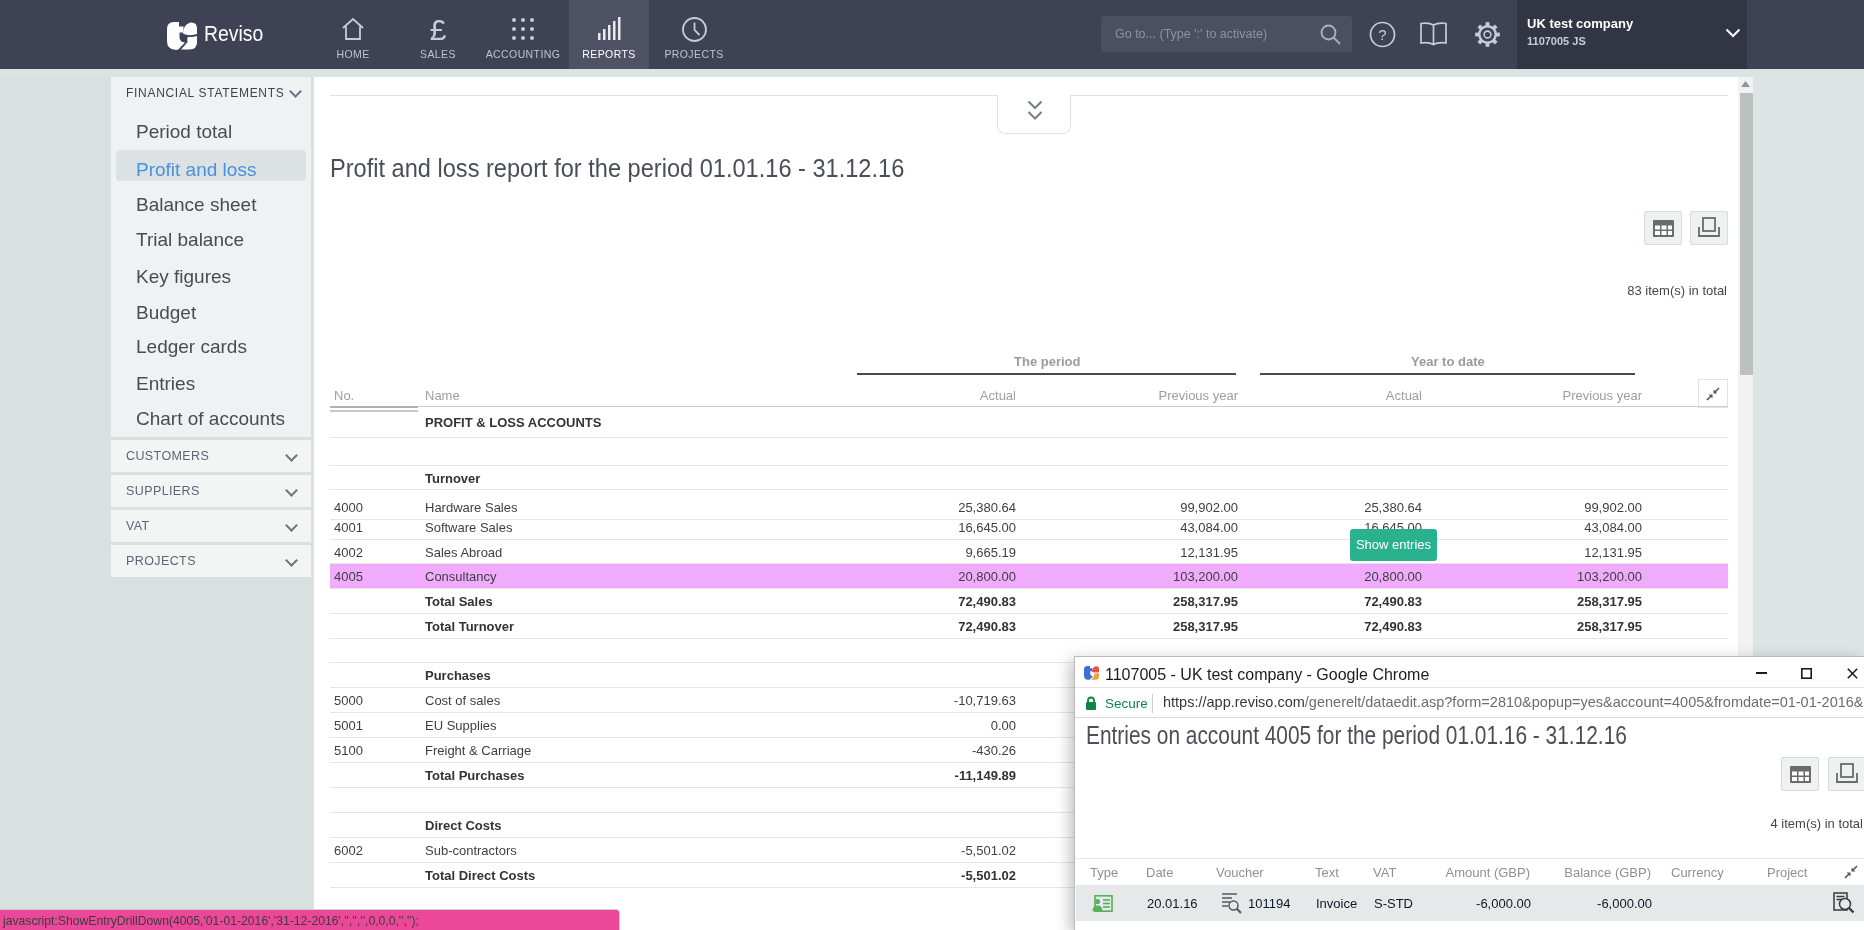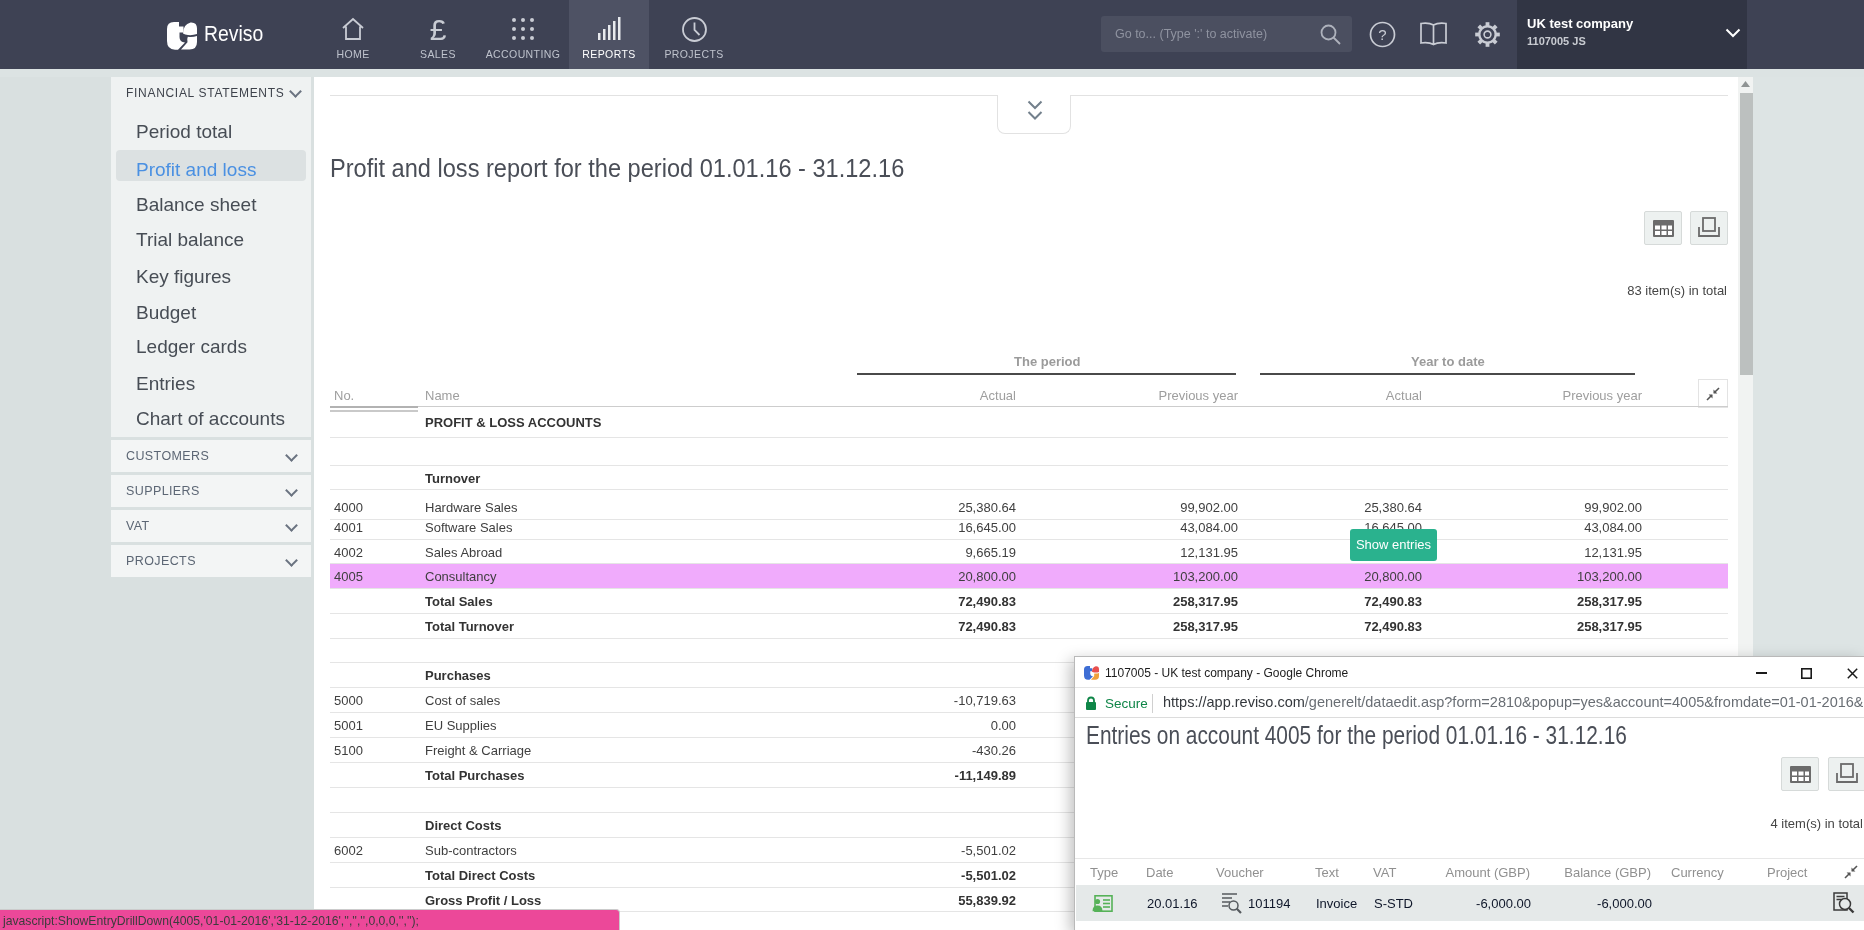--- a/index.html
+++ b/index.html
@@ -60,21 +60,21 @@
 #rightbg { position:absolute; left:1753px; top:77px; width:111px; height:853px; background:#dde4e4; }
 
 
 #statusbar { position:absolute; left:0px; top:909px; width:620px; height:28px; background:#ec4899; border-top:1px solid #cbcbcb; border-right:1px solid #cbcbcb; border-top-right-radius:4px; z-index:50; }
 #statusbar span { position:absolute; left:3px; top:4px; font-size:12.2px; color:#3c3c3c; }
 
 
 #popup { position:absolute; left:1074px; top:656px; width:790px; height:274px; background:#fff; border:1px solid #b9b9b9; border-right:none; border-bottom:none; box-shadow:-4px 4px 14px rgba(0,0,0,0.25); z-index:100; }
 
 #ptitle { position:absolute; left:0; top:0; width:789px; height:31px; background:#fff; border-bottom:1px solid #e4e4e4; }
-#ptitle .ttext { position:absolute; left:30px; top:9px; font-size:12px; color:#1c1c1c; }
+#ptitle .ttext { position:absolute; left:30px; top:9px; font-size:16px; color:#1c1c1c; }
 #purlbar { position:absolute; left:0; top:32px; width:789px; height:29px; background:#fff; border-bottom:1px solid #dcdcdc; }
 #purlbar .secure { position:absolute; left:30px; top:7px; font-size:13.5px; color:#0f8648; }
 #purlbar .urldark { color:#34383d; }
 #purlbar .urlgray { color:#696e74; }
 #purl { position:absolute; left:88px; top:5px; width:700px; font-size:14.5px; white-space:nowrap; overflow:hidden; }
 #pheading { position:absolute; left:11px; top:63px; font-size:26px; color:#4a4e57; white-space:nowrap; transform-origin:left top; transform:scaleX(0.803); }
 .phdr { position:absolute; font-size:13px; color:#909090; white-space:nowrap; }
 #prow { position:absolute; left:1px; top:228px; width:789px; height:36px; background:#e5e9e9; }
 .prtext { position:absolute; font-size:13px; color:#0f172a; white-space:nowrap; }
 </style>
@@ -372,24 +372,20 @@
     </div>
   <div class="trow" style="top:761px;height:25px;">
       <span class="no" style="top:5px;">6002</span>
       <span class="nm" style="top:5px;">Sub-contractors</span>
       <span class="c1" style="top:5px;">-5,501.02</span>
     </div>
   <div class="trow b" style="top:786px;height:25px;">
       <span class="nm" style="top:5px;">Total Direct Costs</span>
       <span class="c1" style="top:5px;">-5,501.02</span>
     </div>
-  <div class="trow b" style="top:811px;height:24px;">
-      <span class="nm" style="top:5px;">Gross Profit / Loss</span>
-      <span class="c1" style="top:5px;">55,839.92</span>
-    </div>
 </div>
 <div id="showentries">Show entries</div>
 <svg style="position:absolute;left:1741px;top:81px;z-index:5;" width="9" height="6" viewBox="0 0 9 6">
     <path d="M4.5 0 L9 6 L0 6 Z" fill="#8f9494"></path>
   </svg>
 <div id="sbtrack"></div>
 <div id="sbthumb"></div>
 <div id="rightbg"></div>
 <div id="statusbar">
     <span>javascript:ShowEntryDrillDown(4005,'01-01-2016','31-12-2016','','','',0,0,0,'','');</span>

